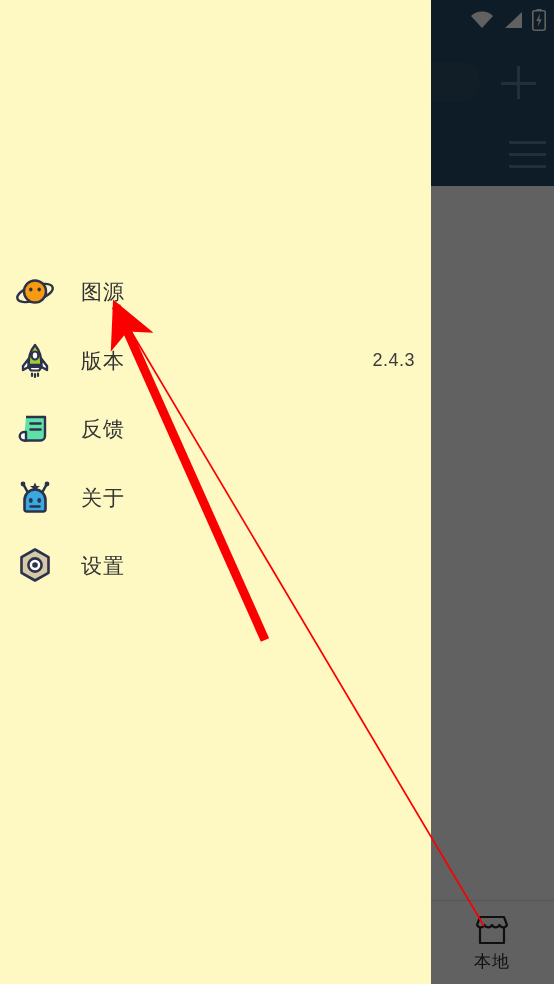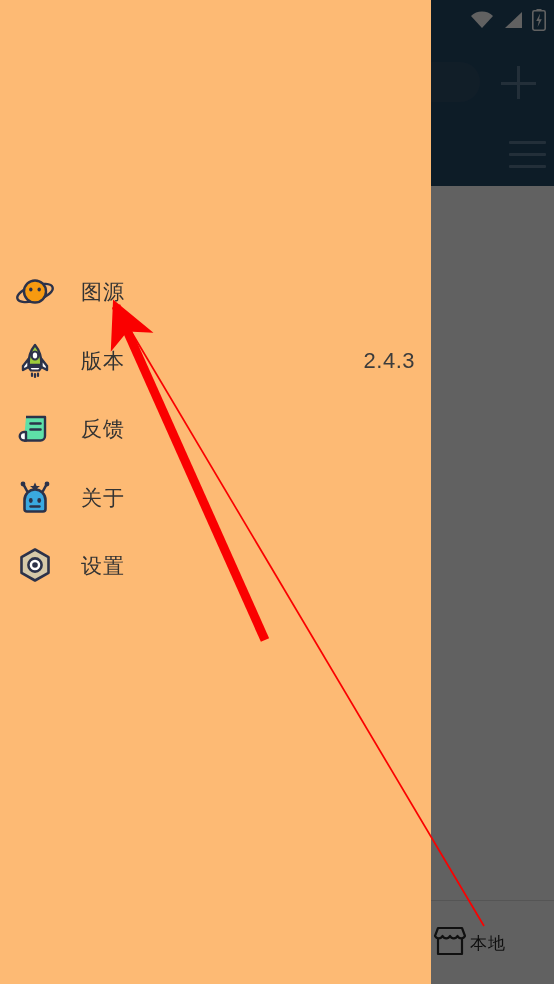--- a/index.html
+++ b/index.html
@@ -91,20 +91,21 @@
     left: 0; top: 900px;
     width: 554px; height: 84px;
     background: #ffffff;
     border-top: 1px solid #e0e0e0;
     display: flex;
     align-items: center;
     justify-content: center;
   }
   #nav-item-local {
     display: flex;
+    flex-direction: column;
     align-items: center;
     gap: 0;
     width: 124px;
     margin-left: 430px;
   }
   #nav-item-local .nav-label {
     font-size: 17px;
     color: #2b2b2b;
     letter-spacing: 1px;
   }
@@ -115,21 +116,21 @@
     left: 0; top: 0;
     width: 554px; height: 984px;
     background: rgba(0,0,0,0.62);
   }
 
   
   #nav-drawer {
     position: absolute;
     left: 0; top: 0;
     width: 431px; height: 984px;
-    background: #fdba74;
+    background: #fef9c3;
   }
   #drawer-menu {
     position: absolute;
     left: 0; top: 258px;
     width: 431px;
   }
   .drawer-item {
     position: relative;
     height: 68.5px;
     display: flex;
@@ -147,21 +148,21 @@
   .drawer-item .item-icon svg { display: block; }
   .drawer-item .item-label {
     margin-left: 25px;
     font-size: 21px;
     color: #333333;
     letter-spacing: 1px;
   }
   .drawer-item .item-value {
     position: absolute;
     right: 16px;
-    font-size: 22px;
+    font-size: 18px;
     color: #3c3c3c;
     letter-spacing: 0.5px;
   }
 
   
   #annotation-layer {
     position: absolute;
     left: 0; top: 0;
     width: 554px; height: 984px;
     pointer-events: none;

